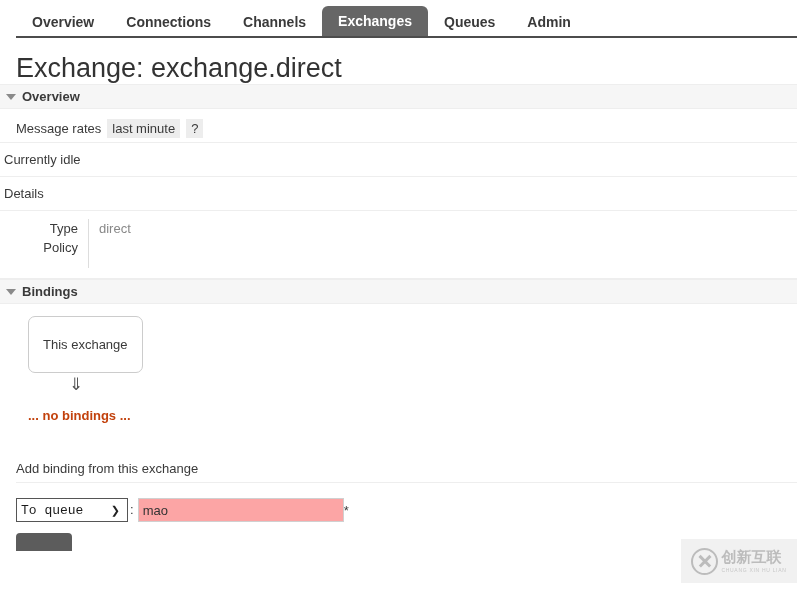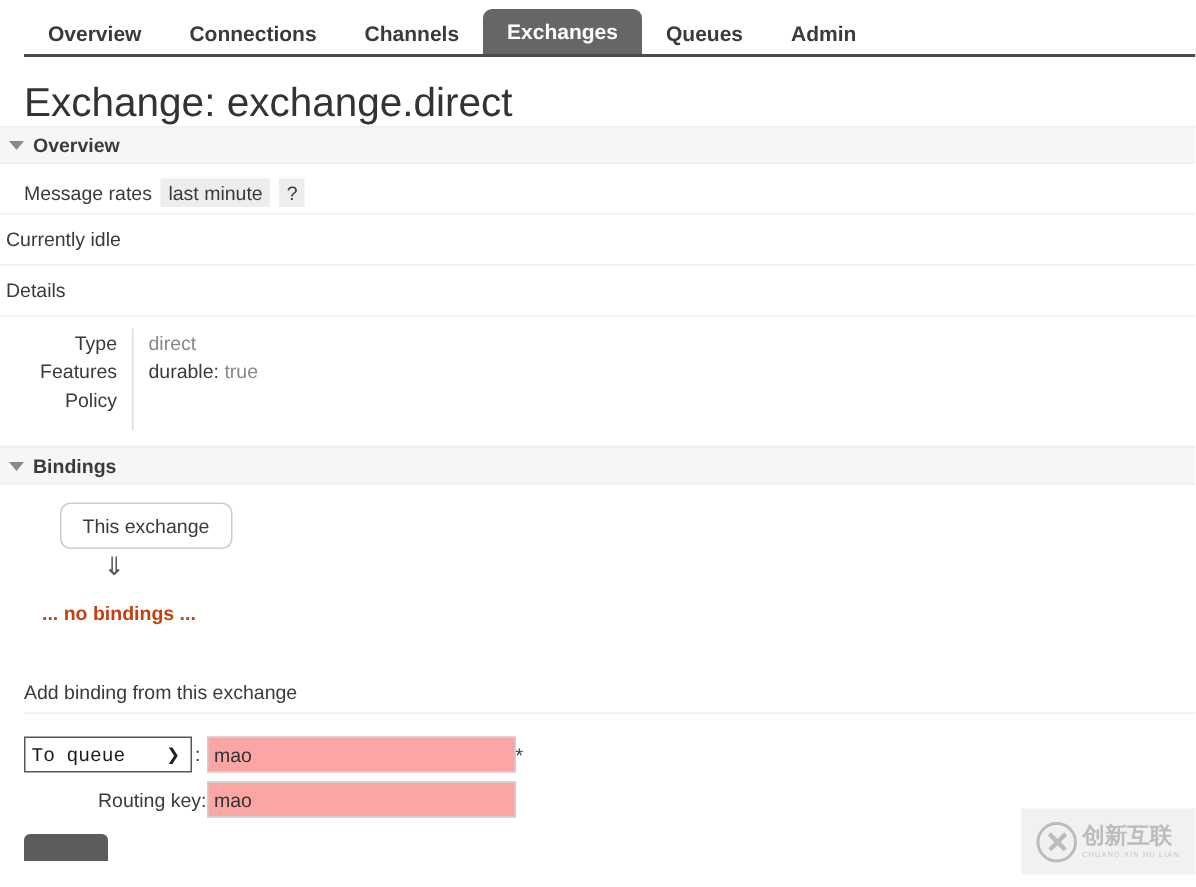--- a/index.html
+++ b/index.html
@@ -143,25 +143,25 @@
   .feat-val { color: #888888; }
 
   
   .bindings-body {
     padding: 12px 0 8px 16px;
   }
   .exch-box {
     display: inline-block;
     border: 1px solid #cccccc;
     border-radius: 7px;
-    padding: 7px 14px;
+    padding: 20px 14px;
     font-size: 13px;
     color: #3a3a3a;
     background: #ffffff;
-    margin-left: 24px;
+    margin-left: 12px;
   }
   .arrow-down {
     margin: 3px 0 0 53px;
     font-size: 17px;
     color: #555555;
     line-height: 18px;
   }
   .no-bindings {
     margin: 14px 0 0 12px;
     font-size: 13px;
@@ -338,27 +338,20 @@
 <div class="plain-row">Currently idle</div>
 
 <div class="plain-row">Details</div>
 
 <div class="details-wrap">
   <table class="details">
     <tbody>
         <tr>
       <th>Type</th>
       <td>direct</td>
-    </tr>
-    <tr>
-      <th>Features</th>
-      <td>
-        <span class="feat-key">durable:</span>
-        <span class="feat-val">true</span>
-      </td>
     </tr>
     <tr class="empty">
       <th>Policy</th>
       <td></td>
     </tr>
   </tbody>
     </table>
 </div>
 
 <div class="section-head">
@@ -384,27 +377,20 @@
           <option>To exchange</option>
         </select>
         <span class="chev">❯</span>
       </span><span class="colon">:</span>
     </td>
     <td>
       <input class="txt" type="text" value="mao" style="">
     </td>
     <td class="req">*</td>
   </tr>
-  <tr>
-    <td class="lbl">Routing key:</td>
-    <td>
-      <input class="txt" type="text" value="mao" style="">
-    </td>
-    <td></td>
-  </tr>
 </tbody>
   </table>
 
 <button class="submit-btn"></button>
 
 <div class="watermark">
   <div class="wm-logo"></div>
   <div class="wm-text">
     <div class="wm-cn">创新互联</div>
     <div class="wm-en">CHUANG XIN HU LIAN</div>

